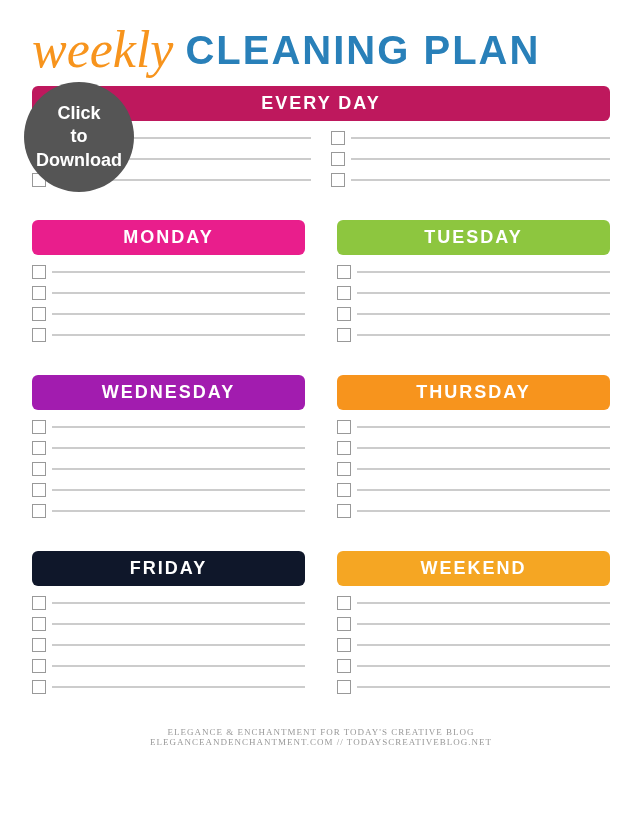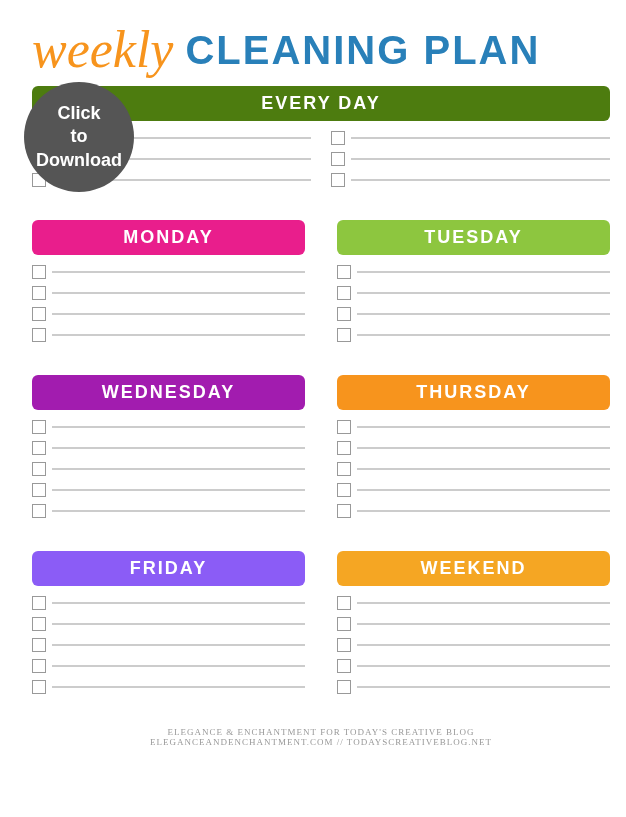--- a/index.html
+++ b/index.html
@@ -65,26 +65,26 @@
       border-radius: 6px;
       padding: 7px 0;
       text-align: center;
       color: #fff;
       font-weight: 900;
       font-size: 18px;
       letter-spacing: 2px;
       text-transform: uppercase;
       margin-bottom: 6px;
     }
-    .bar-every-day { background: #4d7c0f; }
+    .bar-every-day { background: #be185d; }
     .bar-monday { background: #e91e8c; }
     .bar-tuesday { background: #8dc63f; }
     .bar-wednesday { background: #a21caf; }
     .bar-thursday { background: #f7941d; }
-    .bar-friday { background: #8b5cf6; }
+    .bar-friday { background: #0f172a; }
     .bar-weekend { background: #f5a623; }
     
     .checklist {
       list-style: none;
       padding: 4px 0;
       margin-bottom: 10px;
     }
     .checklist li {
       display: flex;
       align-items: center;

